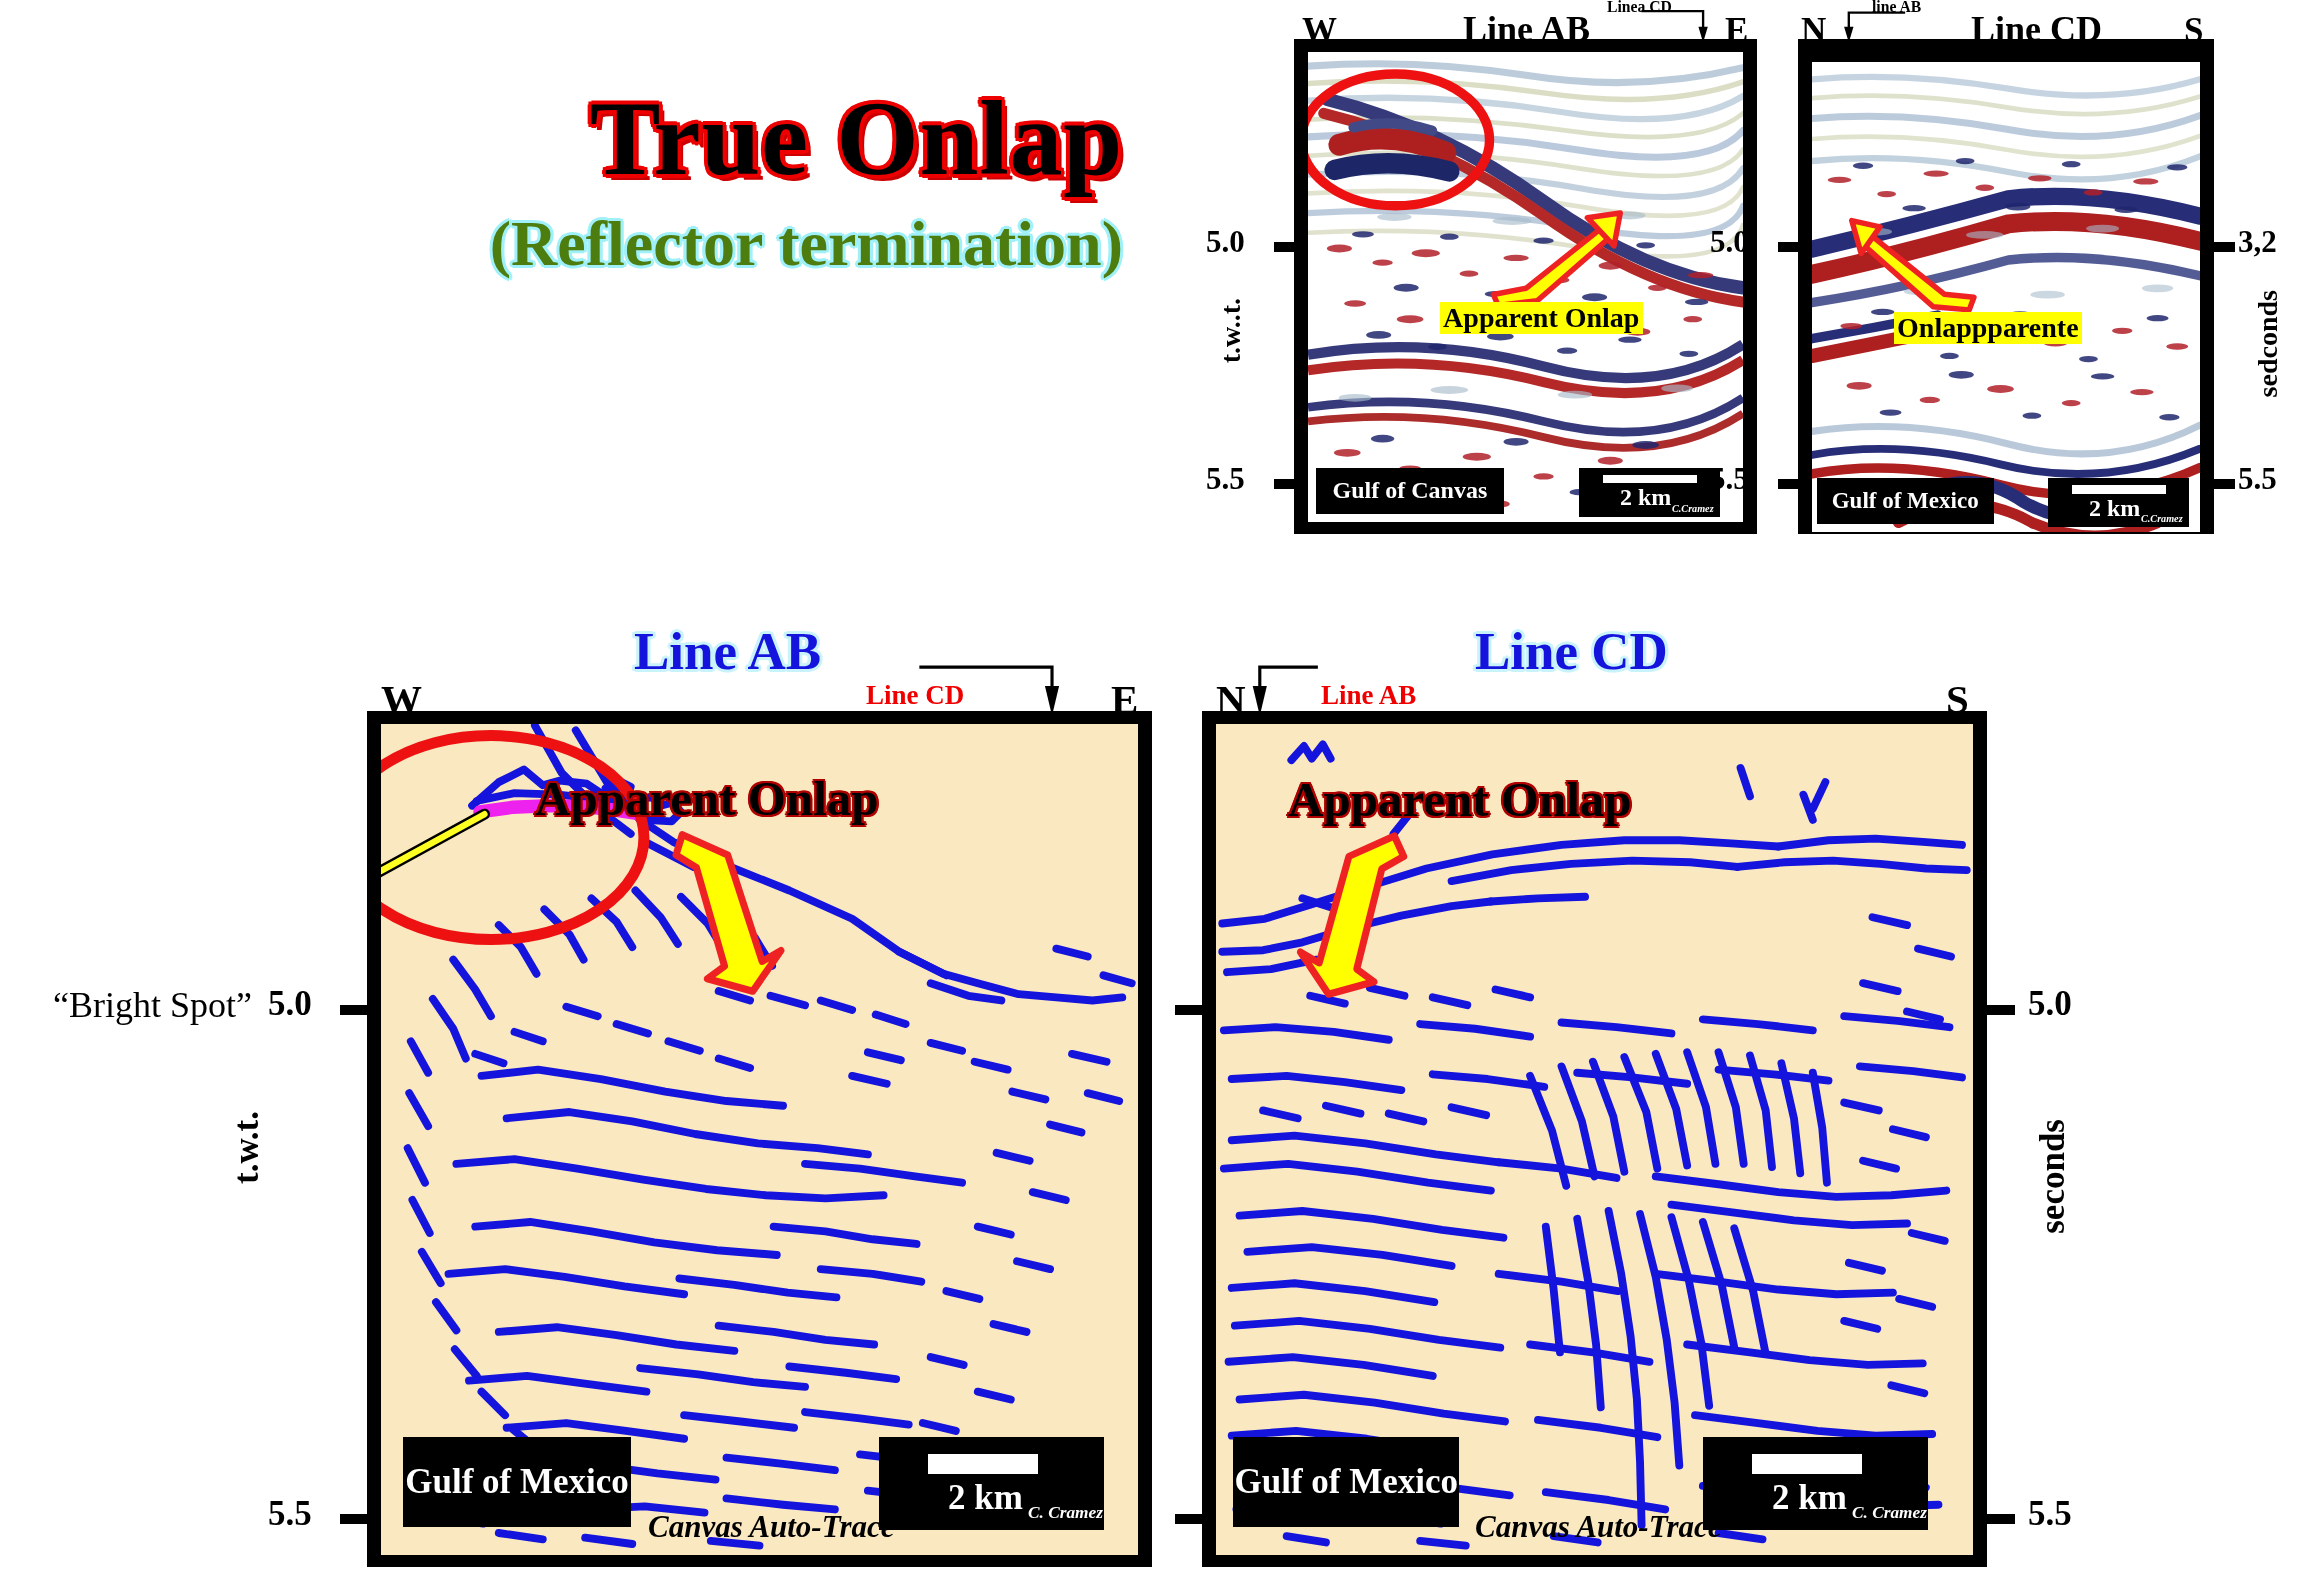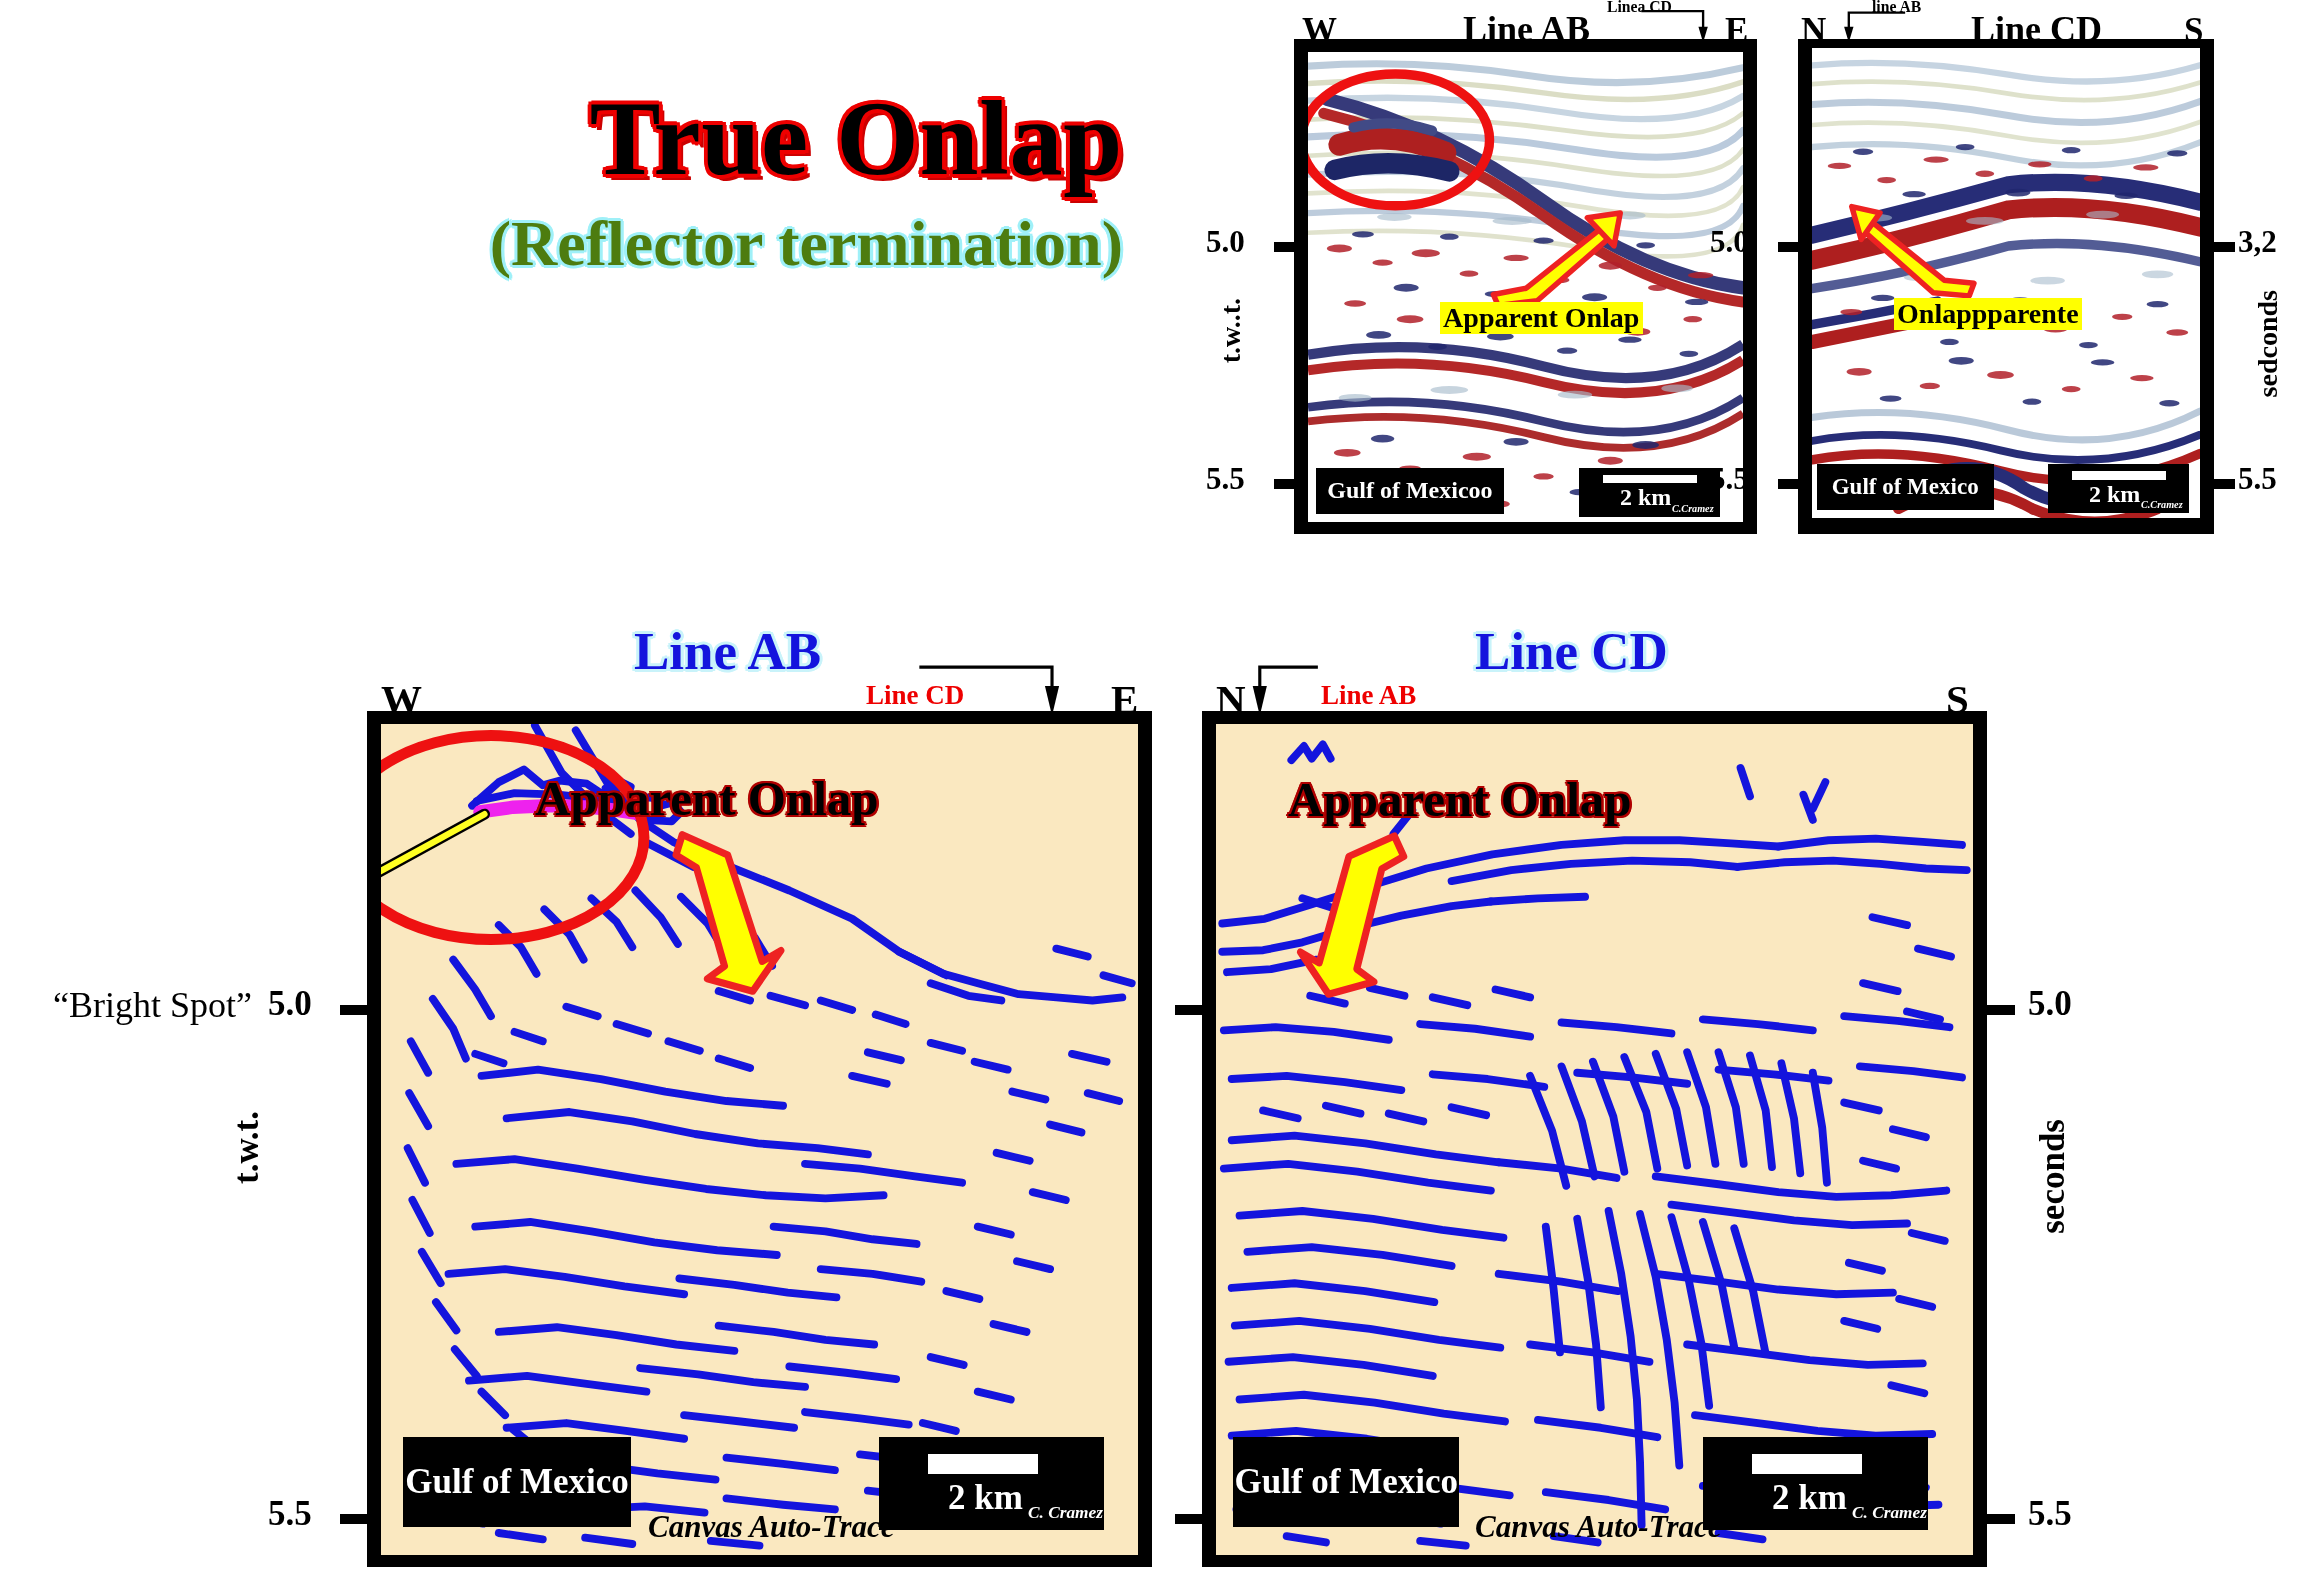--- a/index.html
+++ b/index.html
@@ -193,21 +193,21 @@
       <ellipse cx="128" cy="93" rx="120" ry="84" fill="none" stroke="#ee1111" stroke-width="12"></ellipse>
     </svg>
 
     <svg class="abs" style="left:179px;top:161px;" width="149" height="94" viewBox="0 0 190 120">
       <polygon points="8,104 50,96 150,16 166,4 158,30 64,112 14,118" fill="#ffff00" stroke="#ee2222" stroke-width="7" stroke-linejoin="round"></polygon>
       <polygon points="128,6 170,0 162,42" fill="#ffff00" stroke="#ee2222" stroke-width="7" stroke-linejoin="round"></polygon>
     </svg>
 
     <div class="onlap-hl" style="left:132px;top:250px;font-size:28px;">Apparent Onlap</div>
 
-    <div class="infobox" style="left:7.9px;top:416px;width:188px;height:46px;font-size:24px;">Gulf of Mexicoo</div>
+    <div class="infobox" style="left:7.9px;top:416px;width:188px;height:46px;font-size:24px;">Gulf of Canvas</div>
     <div class="scalebox" style="left:271px;top:416px;width:141px;height:49px;">
       <div class="scalebar" style="left:23.6px;top:7px;width:94px;height:8.6px;"></div>
       <div class="scaletxt" style="left:41px;top:16.5px;font-size:24px;">2 km</div>
       <div class="credit" style="left:93px;top:35px;font-size:10.2px;">C.Cramez</div>
     </div>
   </div>
 
   <div class="tick" style="left:-20.4px;top:203px;width:23.6px;"></div>
   <div class="ax-num small" style="left:-88px;top:185px;">5.0</div>
   <div class="tick" style="left:-20.4px;top:440px;width:23.6px;"></div>
@@ -222,21 +222,21 @@
   <div class="panel-title-blk" style="left:173px;top:-31px;">Line CD</div>
   <div class="compass sm" style="left:386px;top:-28px;">S</div>
 
   <svg class="abs" style="left:38px;top:-31px;" width="71" height="36" viewBox="0 0 90 46">
     <path d="M88 6 H16 V26" stroke="#000" stroke-width="3" fill="none"></path>
     <polygon points="10,24 22,24 16,44" fill="#000"></polygon>
   </svg>
 
   <div class="frame" style="left:0;top:0;width:416px;height:495px;"></div>
 
-  <div class="plot" style="left:14px;top:9px;width:388px;height:470px;background:#4c1d95;">
+  <div class="plot" style="left:14px;top:23px;width:388px;height:470px;background:#4c1d95;">
     <svg width="388" height="470" viewBox="0 0 494 598" preserveAspectRatio="none">
       <rect width="494" height="598" fill="#ffffff"></rect>
       <g opacity="0.95" fill="none" stroke-linecap="round">
         <path d="M0 22 Q120 12 250 34 T494 22" stroke="#c3d2e0" stroke-width="8"></path>
         <path d="M0 46 Q120 36 250 58 T494 44" stroke="#dde0c9" stroke-width="6"></path>
         <path d="M0 72 Q120 62 250 86 T494 68" stroke="#b9c9da" stroke-width="9"></path>
         <path d="M0 98 Q120 88 250 112 T494 94" stroke="#dfe2cc" stroke-width="6"></path>
         <path d="M0 126 Q120 114 250 140 T494 120" stroke="#bfcfdd" stroke-width="8"></path>
 
         <path d="M0 238 Q120 210 250 174 Q360 162 494 196" stroke="#1c2270" stroke-width="22"></path>

